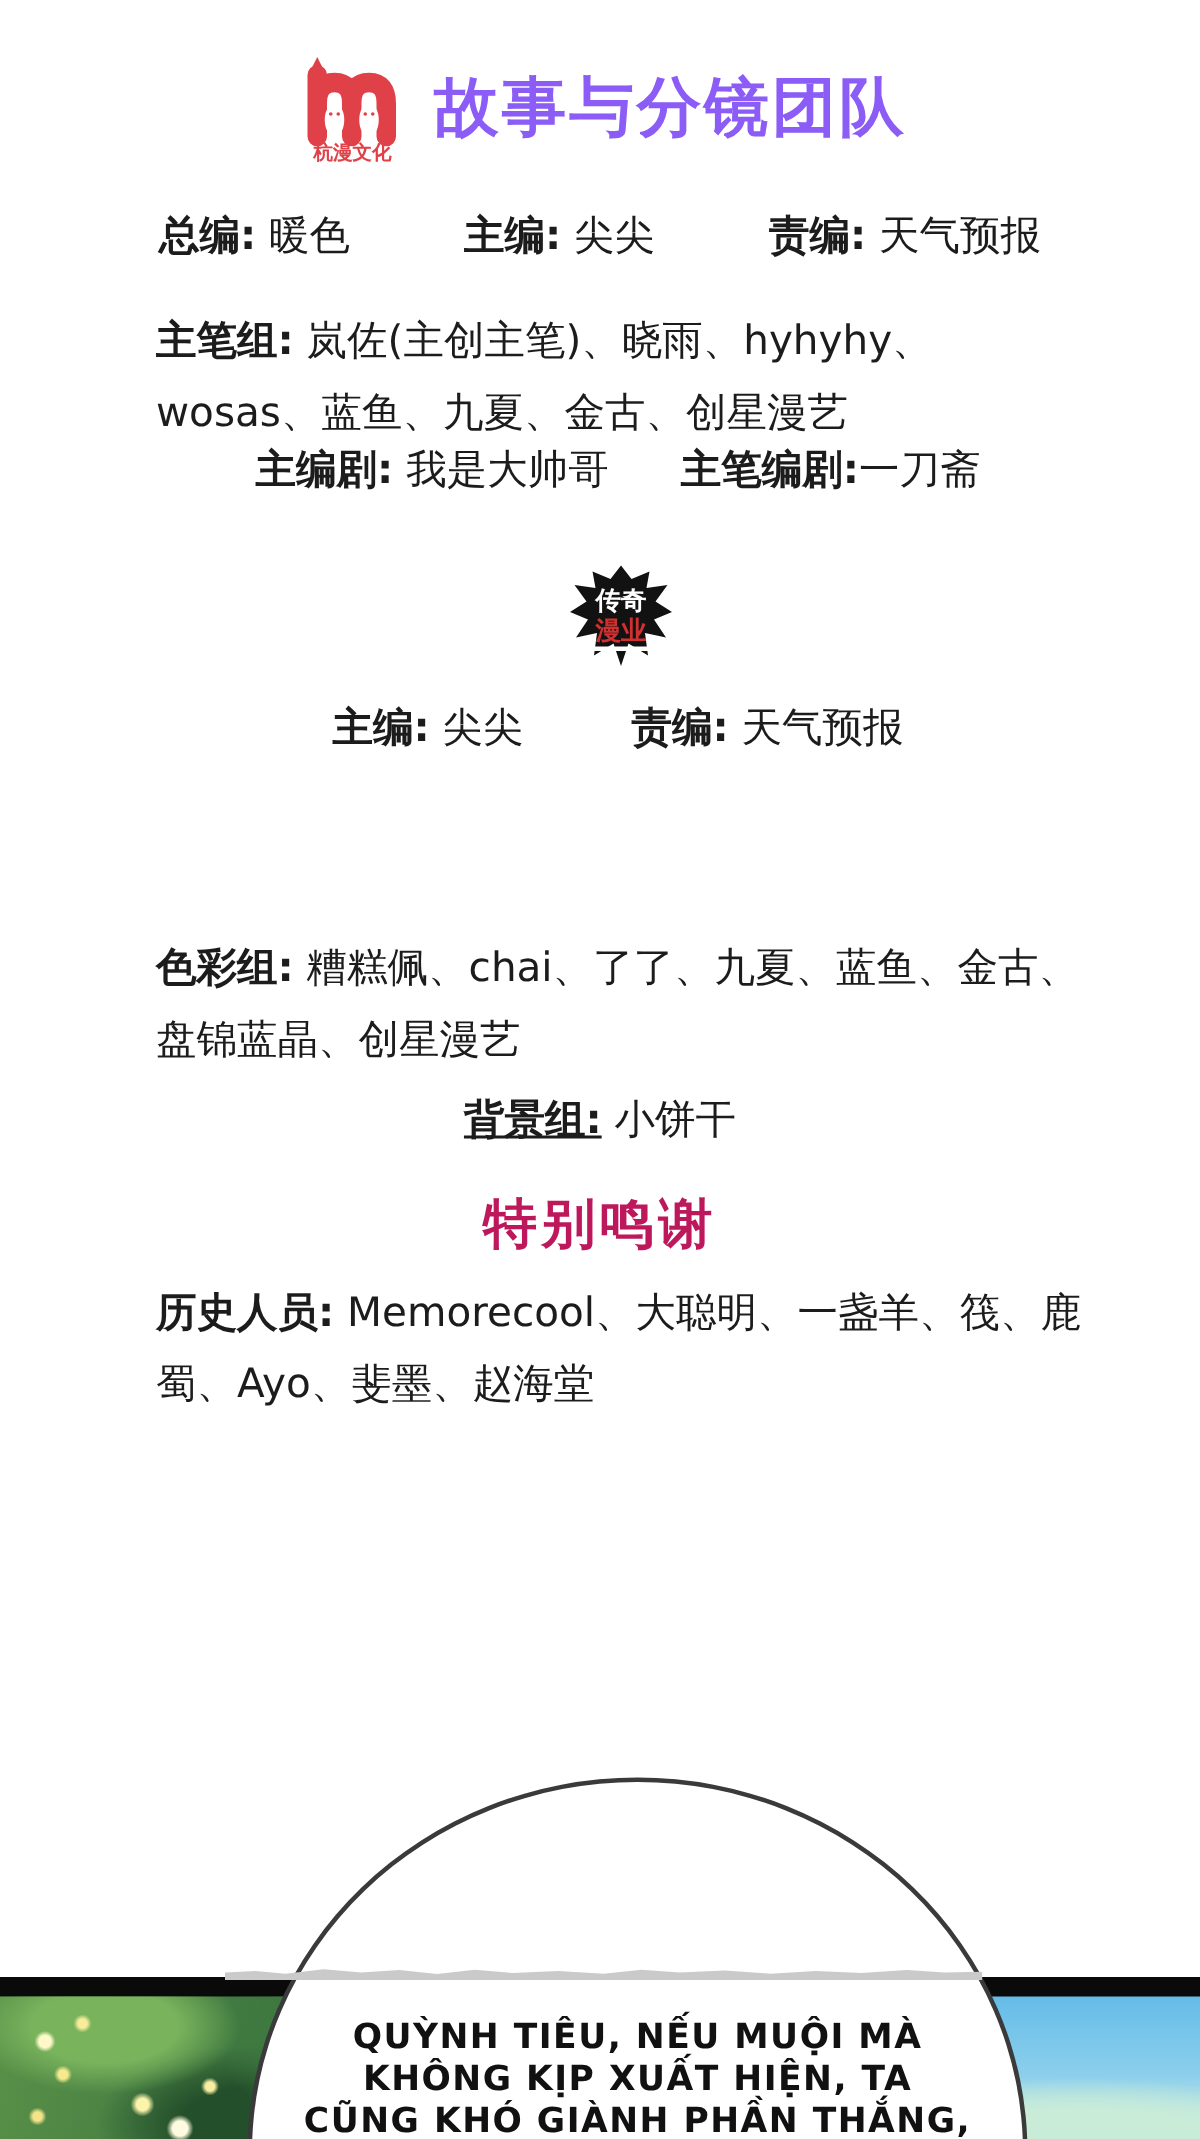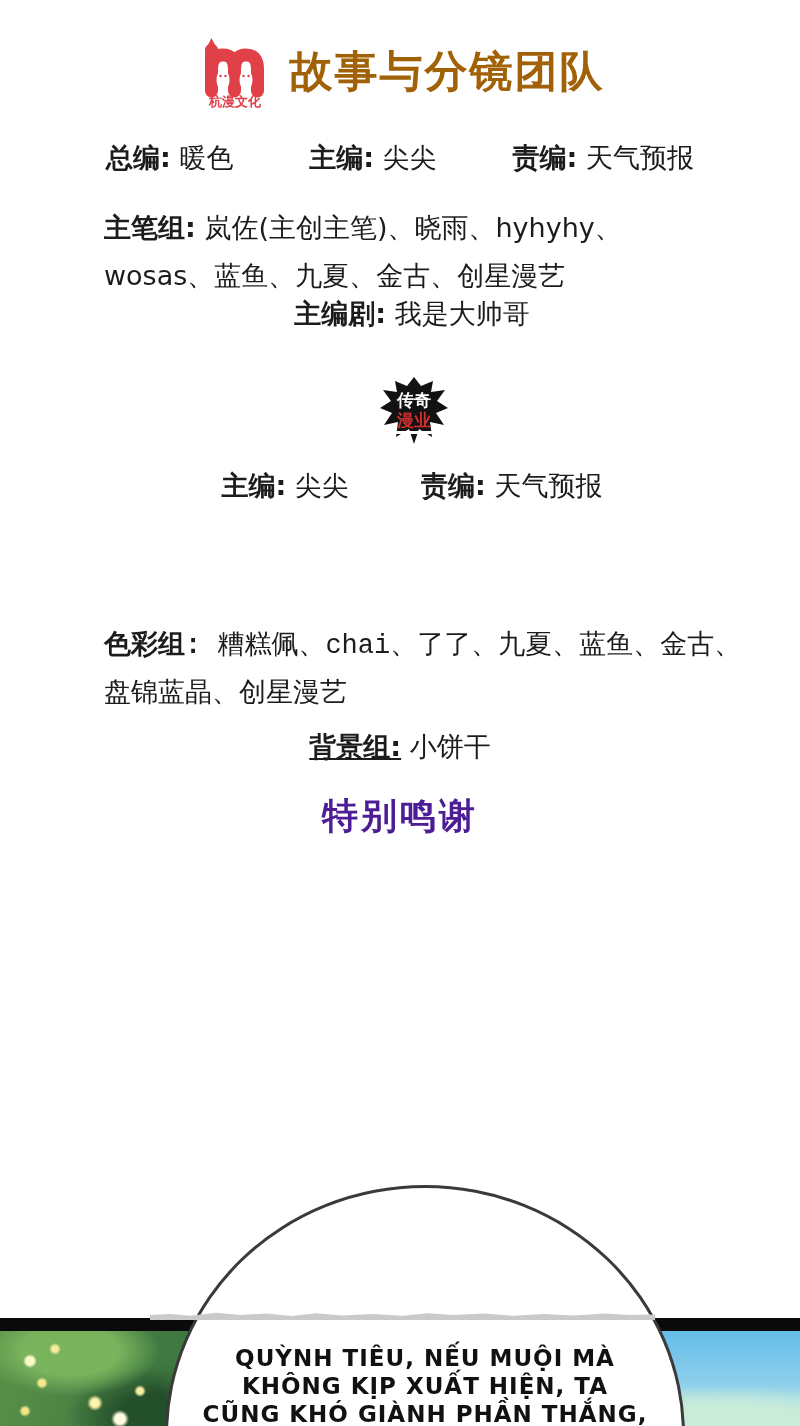--- a/index.html
+++ b/index.html
@@ -5,31 +5,31 @@
   html,body{margin:0;padding:0;background:#ffffff;}
   .page{
     position:relative;width:800px;height:1426px;margin:0 auto;
     background:#ffffff;overflow:hidden;
     font-family:"DejaVu Sans",sans-serif;color:#1c1c1c;
   }
   
   .team-header{position:absolute;left:0;width:800px;display:flex;align-items:center;justify-content:center;gap:16px;}
   .team-header.h1{top:32px;height:80px;}
   .team-header.h2{top:374px;height:76px;padding-left:14px;}
-  .team-title{font-size:43px;font-weight:bold;color:#a16207;letter-spacing:2px;white-space:nowrap;}
+  .team-title{font-size:43px;font-weight:bold;color:#8b5cf6;letter-spacing:2px;white-space:nowrap;}
   
   .roles-row{position:absolute;display:flex;font-size:27px;line-height:36px;white-space:nowrap;gap:24px;}
   .roles-row .lbl{font-weight:bold;}
   .row-spread{left:106px;width:588px;justify-content:space-between;}
   .row-center{left:0;width:800px;justify-content:center;padding-left:12px;}
   .para{position:absolute;left:104px;font-size:27px;line-height:48px;}
   .para .lbl{font-weight:bold;}
   .center-line{position:absolute;left:0;width:800px;text-align:center;font-size:27px;line-height:38px;}
   .center-line .lbl{font-weight:bold;text-decoration:underline;}
-  .thanks-title{position:absolute;left:0;width:800px;text-align:center;font-size:36px;font-weight:bold;color:#4c1d95;letter-spacing:3px;}
+  .thanks-title{position:absolute;left:0;width:800px;text-align:center;font-size:36px;font-weight:bold;color:#be185d;letter-spacing:3px;}
   
   .black-bar{position:absolute;top:1318px;left:0;width:800px;height:15px;background:#0a0a0a;z-index:1;}
   .panel{position:absolute;top:1331px;left:0;width:800px;height:95px;z-index:1;}
   .panel-left{
     position:absolute;left:0;top:0;width:420px;height:95px;
     background:
       radial-gradient(circle at 30px 30px, #fff9c9 0 4px, rgba(255,249,201,0) 7px),
       radial-gradient(circle at 55px 18px, #f8ec9a 0 3px, rgba(248,236,154,0) 6px),
       radial-gradient(circle at 42px 52px, #f6e98e 0 3px, rgba(246,233,142,0) 6px),
       radial-gradient(circle at 95px 72px, #fdf4ac 0 4px, rgba(253,244,172,0) 8px),
@@ -89,47 +89,51 @@
     <span><span class="lbl">主编:</span> <span>尖尖</span></span>
     <span><span class="lbl">责编:</span> <span>天气预报</span></span>
   </div>
 
   <div class="para" style="top:204px;width:606px;">
     <span class="lbl">主笔组:</span> <span>岚佐(主创主笔)、晓雨、hyhyhy、wosas、蓝鱼、九夏、金古、创星漫艺</span>
   </div>
 
   <div class="roles-row row-center" style="top:296px;gap:48px;">
     <span><span class="lbl">主编剧:</span> <span>我是大帅哥</span></span>
+    <span><span class="lbl">主笔编剧:</span><span>一刀斋</span></span>
   </div>
 
   <div class="team-header h2">
     <svg class="logo-svg" width="70" height="72" viewBox="0 0 70 72">
       <polygon fill="#121212" points="35,1 42,10 54,5 52,16 66,14 58,25 69,32 57,37 65,49 51,46 53,61 40,53 35,68 30,53 17,61 19,46 5,49 13,37 1,32 12,25 4,14 18,16 16,5 28,10"></polygon>
       <text x="35" y="30" text-anchor="middle" font-size="17" font-weight="bold" fill="#ffffff">传奇</text>
       <text x="35" y="50" text-anchor="middle" font-size="17" font-weight="bold" fill="#d03030">漫业</text>
       <rect x="16" y="55" width="38" height="3" fill="#ffffff"></rect>
     </svg>
   </div>
 
   <div class="roles-row row-center" style="top:468px;gap:72px;">
     <span><span class="lbl">主编:</span> <span>尖尖</span></span>
     <span><span class="lbl">责编:</span> <span>天气预报</span></span>
   </div>
 
 
-  <div class="para" style="top:622px;width:640px;font-family:Liberation Mono, monospace;">
+  <div class="para" style="top:622px;width:640px;">
     <span class="lbl">色彩组:</span> <span>糟糕佩、chai、了了、九夏、蓝鱼、金古、盘锦蓝晶、创星漫艺</span>
   </div>
 
   <div class="center-line" style="top:728px;">
     <span class="lbl">背景组:</span> <span>小饼干</span>
   </div>
 
   <div class="thanks-title" style="top:792px;">特别鸣谢</div>
 
+  <div class="para" style="top:852px;width:645px;line-height:47px;">
+    <span class="lbl">历史人员:</span> <span>Memorecool、大聪明、一盏羊、筏、鹿蜀、Ayo、斐墨、赵海堂</span>
+  </div>
 
   <div class="black-bar"></div>
   <div class="panel">
     <div class="panel-left"></div>
     <div class="panel-right"></div>
   </div>
   <div class="speech-bubble"></div>
   <div class="cloud-strip"></div>
   <div class="bubble-text">
     <div>QUỲNH TIÊU, NẾU MUỘI MÀ</div>

